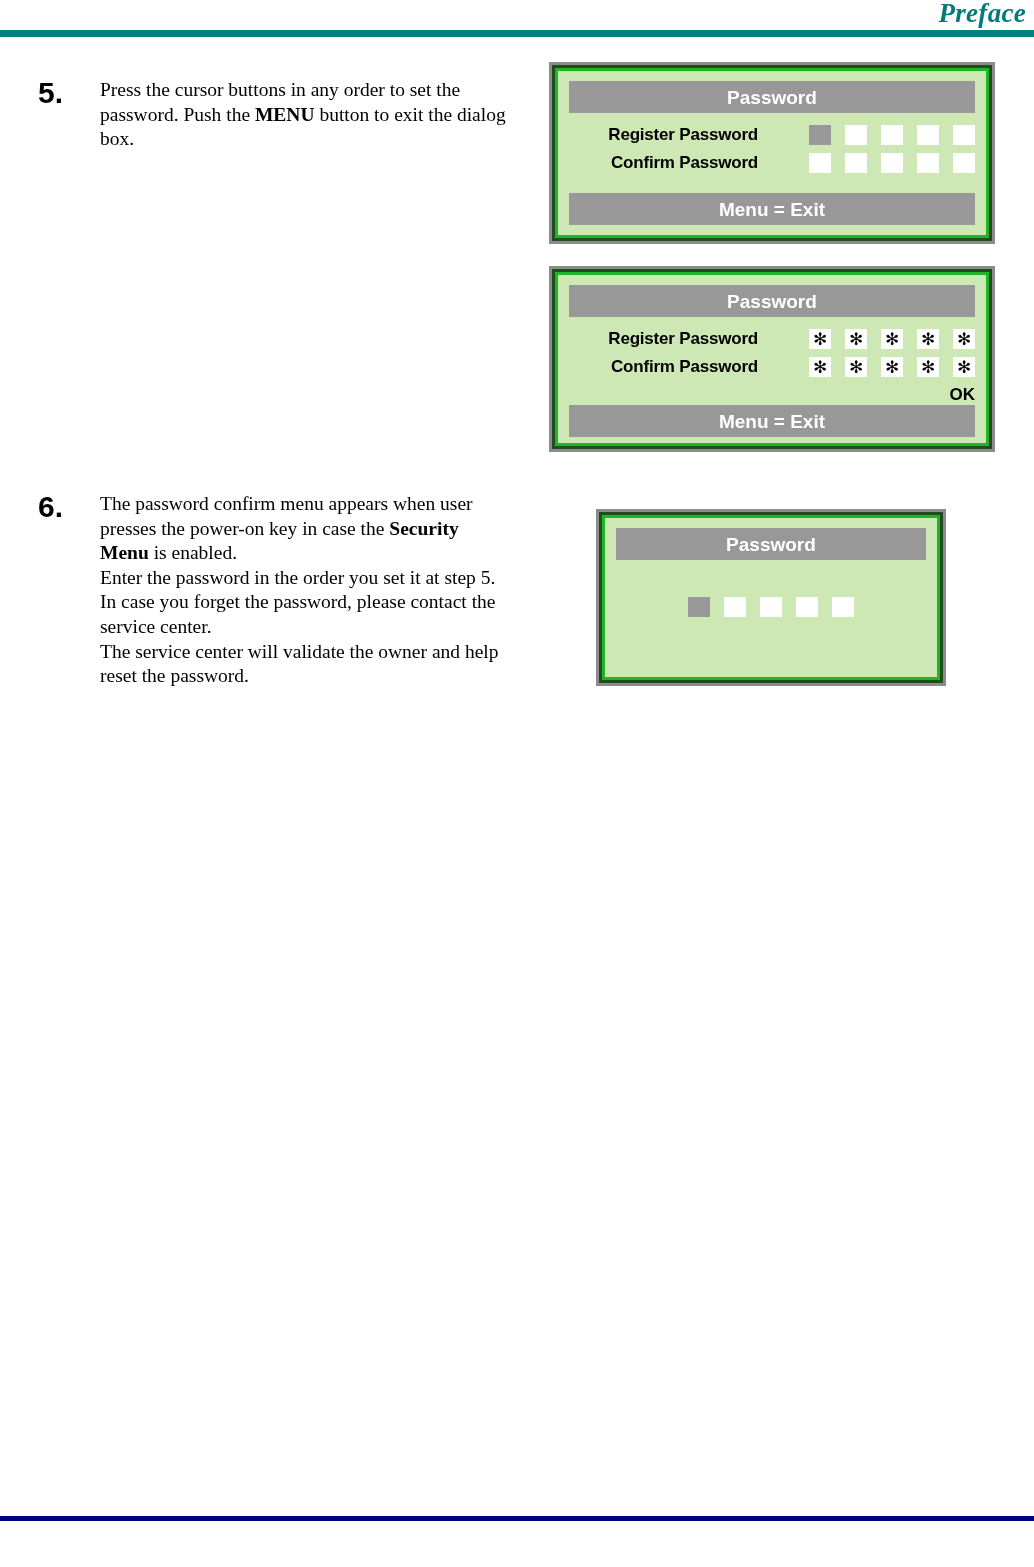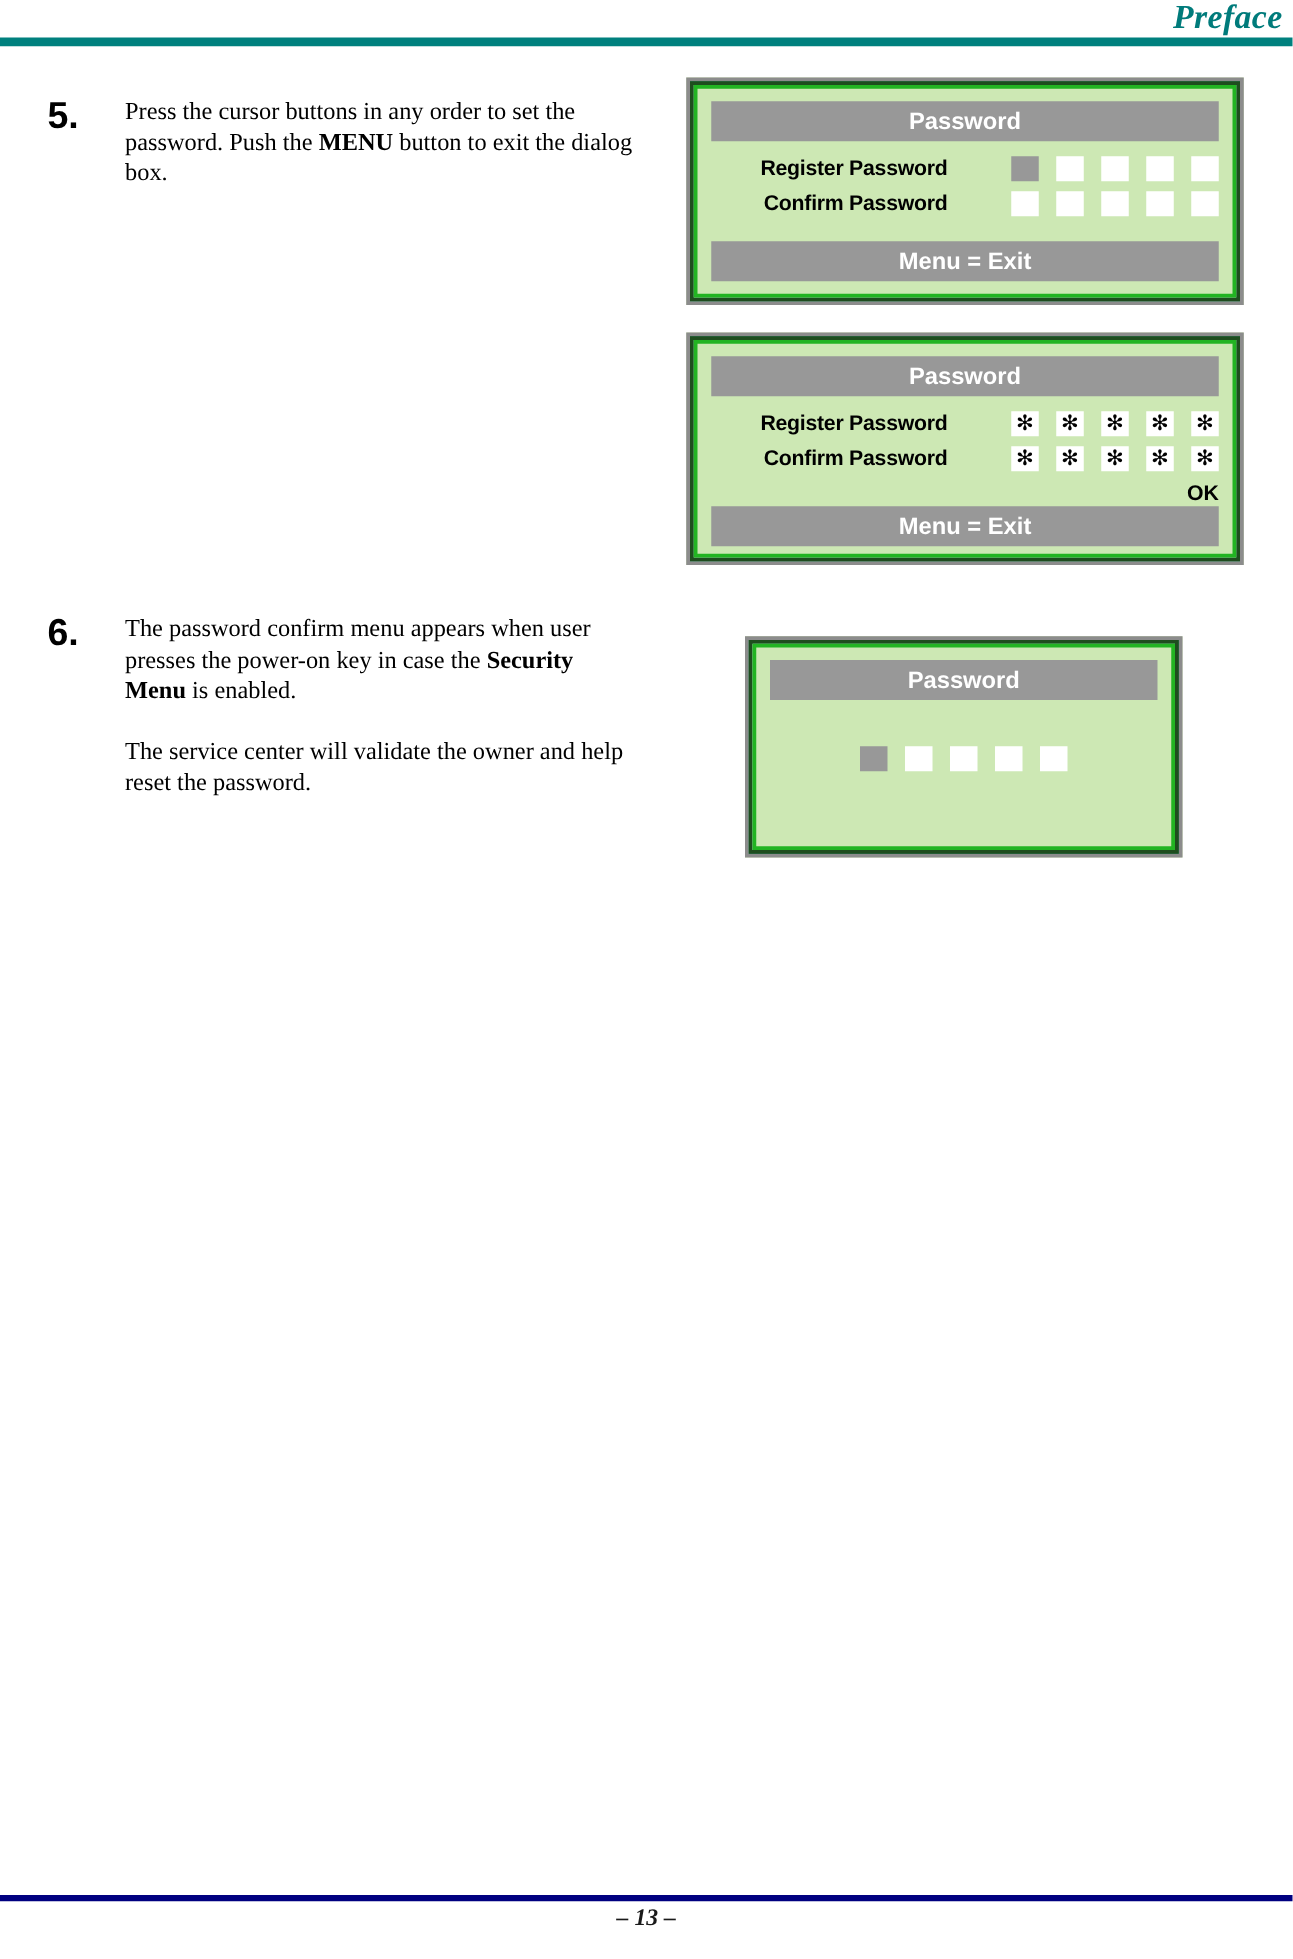--- a/index.html
+++ b/index.html
@@ -119,21 +119,21 @@
     box-sizing: border-box;
     background: #cde8b4;
     border: 3px solid #8c8c8c;      
     box-shadow: 0 0 0 0 transparent;
   }
   .osd-inner {
     box-sizing: border-box;
     width: 100%;
     height: 100%;
     border: 3px solid #1e4d1e;      
-    background: #0f766e;
+    background: #0ea5e9;
     position: relative;
   }
   .osd-inner2 {
     box-sizing: border-box;
     width: 100%;
     height: 100%;
     border: 3px solid #22b422;      
     background: #cde8b4;
     position: relative;
     display: flex;
@@ -246,21 +246,21 @@
 <div class="step-block" id="step-5" style="top:78px;">
   <div class="step-number">5.</div>
   <div class="step-body">
     <p><span>Press the cursor buttons in any order to set the password. Push the </span><span class="bold-term">MENU</span><span> button to exit the dialog box.</span></p>
   </div>
 </div>
 
 <div class="step-block" id="step-6" style="top:492px;">
   <div class="step-number">6.</div>
   <div class="step-body">
-    <p><span>The password confirm menu appears when user presses the power-on key in case the </span><span class="bold-term">Security Menu</span><span> is enabled.</span><br><br><span>The service center will validate the owner and help reset the password.</span></p>
+    <p><span>The password confirm menu appears when user presses the power-on key in case the </span><span class="bold-term">Security Menu</span><span> is enabled.</span><br><span>Enter the password in the order you set it at step 5. In case you forget the password, please contact the service center.</span><br><span>The service center will validate the owner and help reset the password.</span></p>
   </div>
 </div>
 
 <div class="osd" id="osd-register">
  <div class="osd-inner">
   <div class="osd-inner2">
    <div class="osd-pad">
     <div class="osd-bar osd-title-bar">Password</div>
     <div class="osd-rows">
       <div class="osd-row">
@@ -339,14 +339,13 @@
         <div class="pw-box"></div>
       </div>
     </div>
    </div>
   </div>
  </div>
 </div>
 
 <div id="page-footer">
   <div id="footer-rule"></div>
-  <div id="footer-pagenum">– 13 –</div>
 </div>
 
 </body></html>

